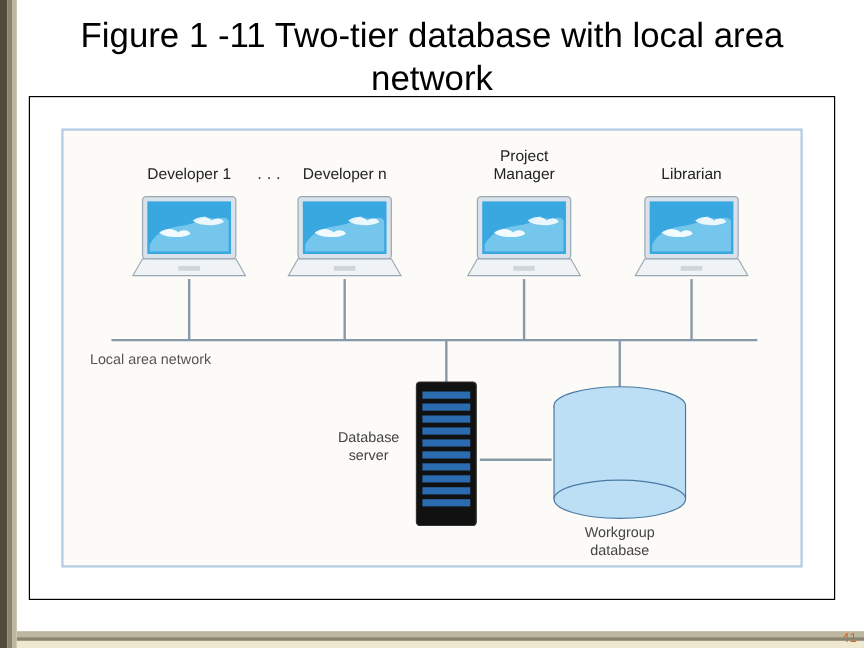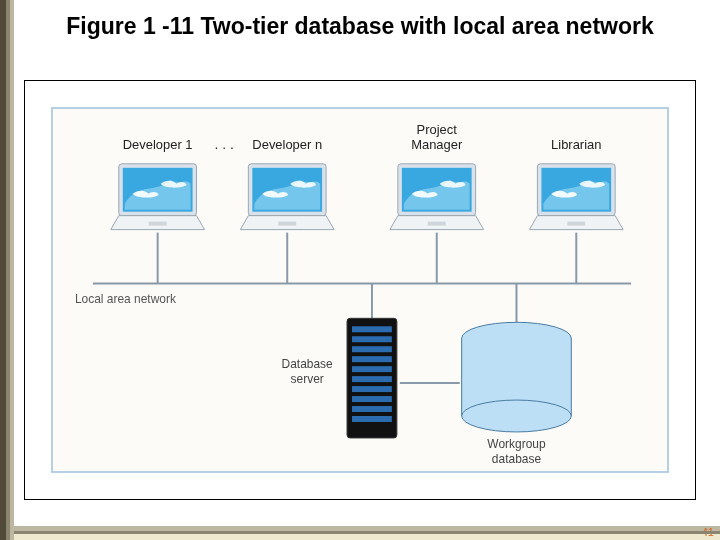--- a/index.html
+++ b/index.html
@@ -9,21 +9,21 @@
   .tpl-stripe { position:absolute; left:0; top:0; bottom:0; }
   .tpl-a { width:6px; background:#514a39; }
   .tpl-b { left:6px; width:4px; background:#8b8570; }
   .tpl-c { left:10px; width:4px; background:#bdb7a1; }
 
   .footer-bar { position:absolute; left:14px; right:0; bottom:0; height:14px; background:#efe9cf; }
   .footer-bar::before { content:""; position:absolute; left:0; right:0; top:0; height:5px; background:#bdb7a1; }
   .footer-bar::after  { content:""; position:absolute; left:0; right:0; top:5px; height:3px; background:#8b8570; }
   .page-num { position:absolute; right:6px; bottom:2px; font-size:11px; color:#d6641f; }
 
-  .title { position:absolute; top:12px; left:60px; right:60px; text-align:center; font-weight:bold; font-size:23px; line-height:1.25; color:#000; }
+  .title { position:absolute; top:12px; left:60px; right:60px; text-align:center; font-weight:normal; font-size:29px; line-height:1.25; color:#000; }
 
   .diagram-frame { position:absolute; left:24px; top:80px; right:24px; bottom:40px; background:#fff; border:1px solid #000; }
   .diagram-inner { position:absolute; left:26px; right:26px; top:26px; bottom:26px; background:#fcfbf7; border:2px solid #b7cfe4; }
 
   .svg-wrap { position:absolute; inset:0; }
 
   .role-label { font-family:Arial,Helvetica,sans-serif; font-size:13px; fill:#222; text-anchor:middle; }
   .lan-label  { font-family:Arial,Helvetica,sans-serif; font-size:12px; fill:#555; }
   .node-label { font-family:Arial,Helvetica,sans-serif; font-size:12px; fill:#444; text-anchor:middle; }
 

